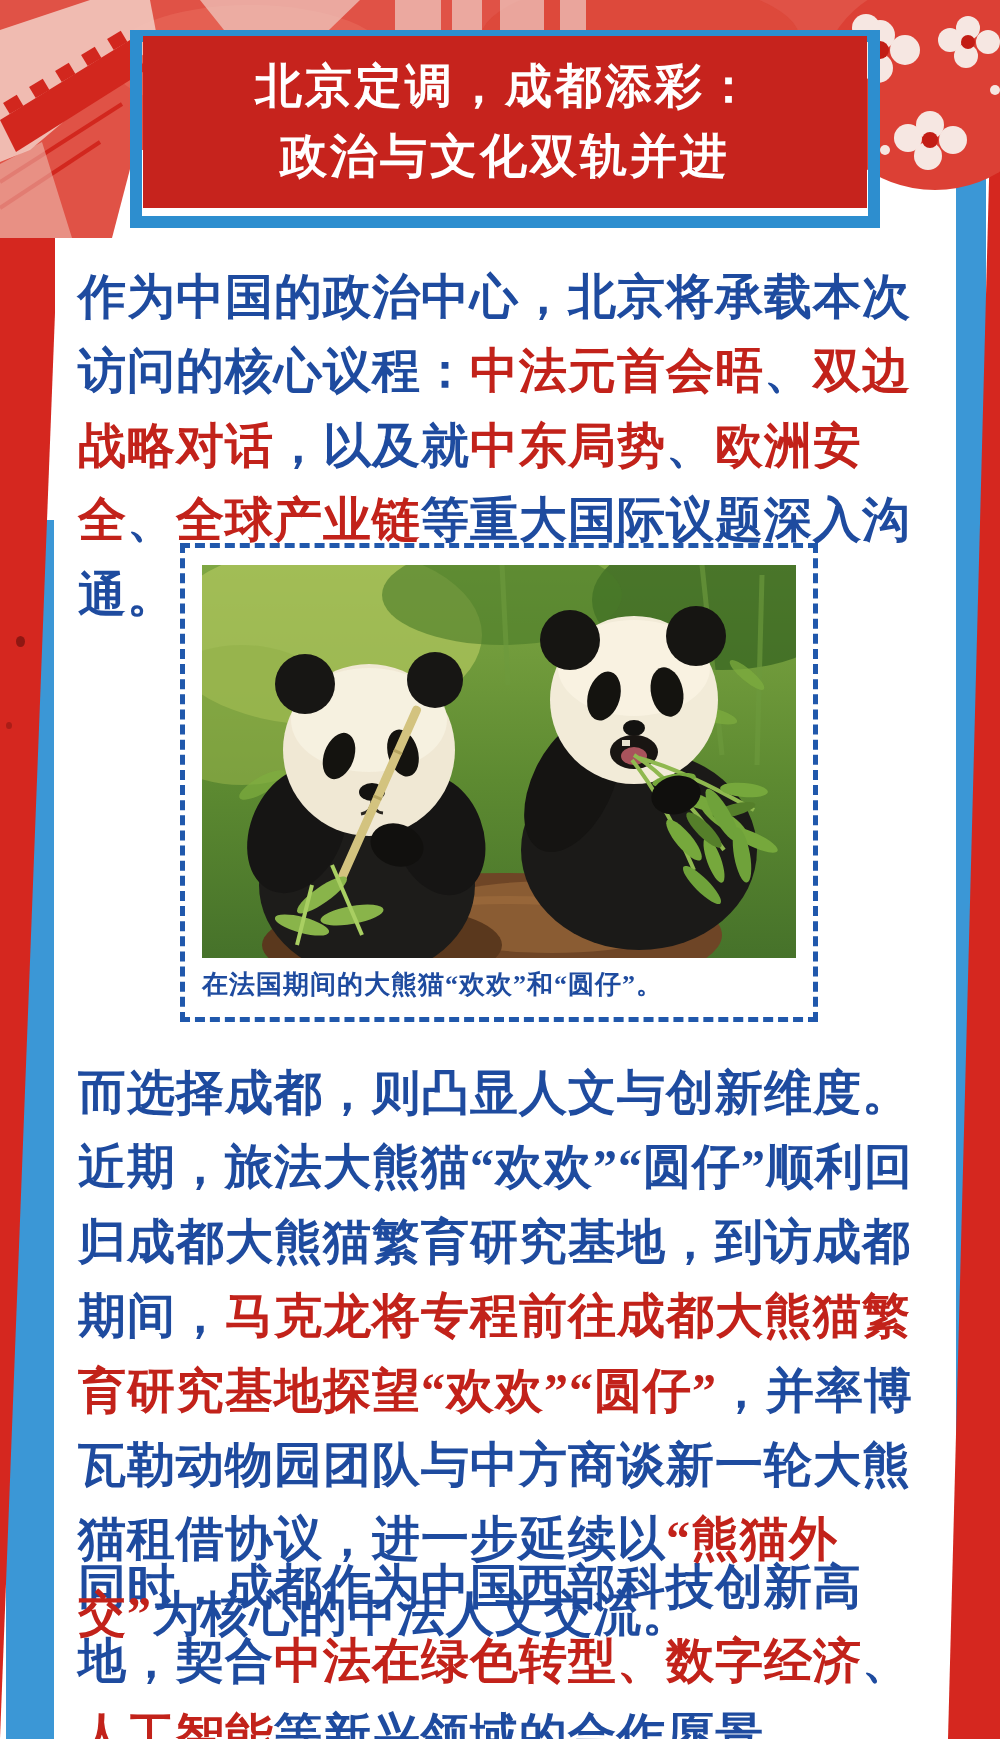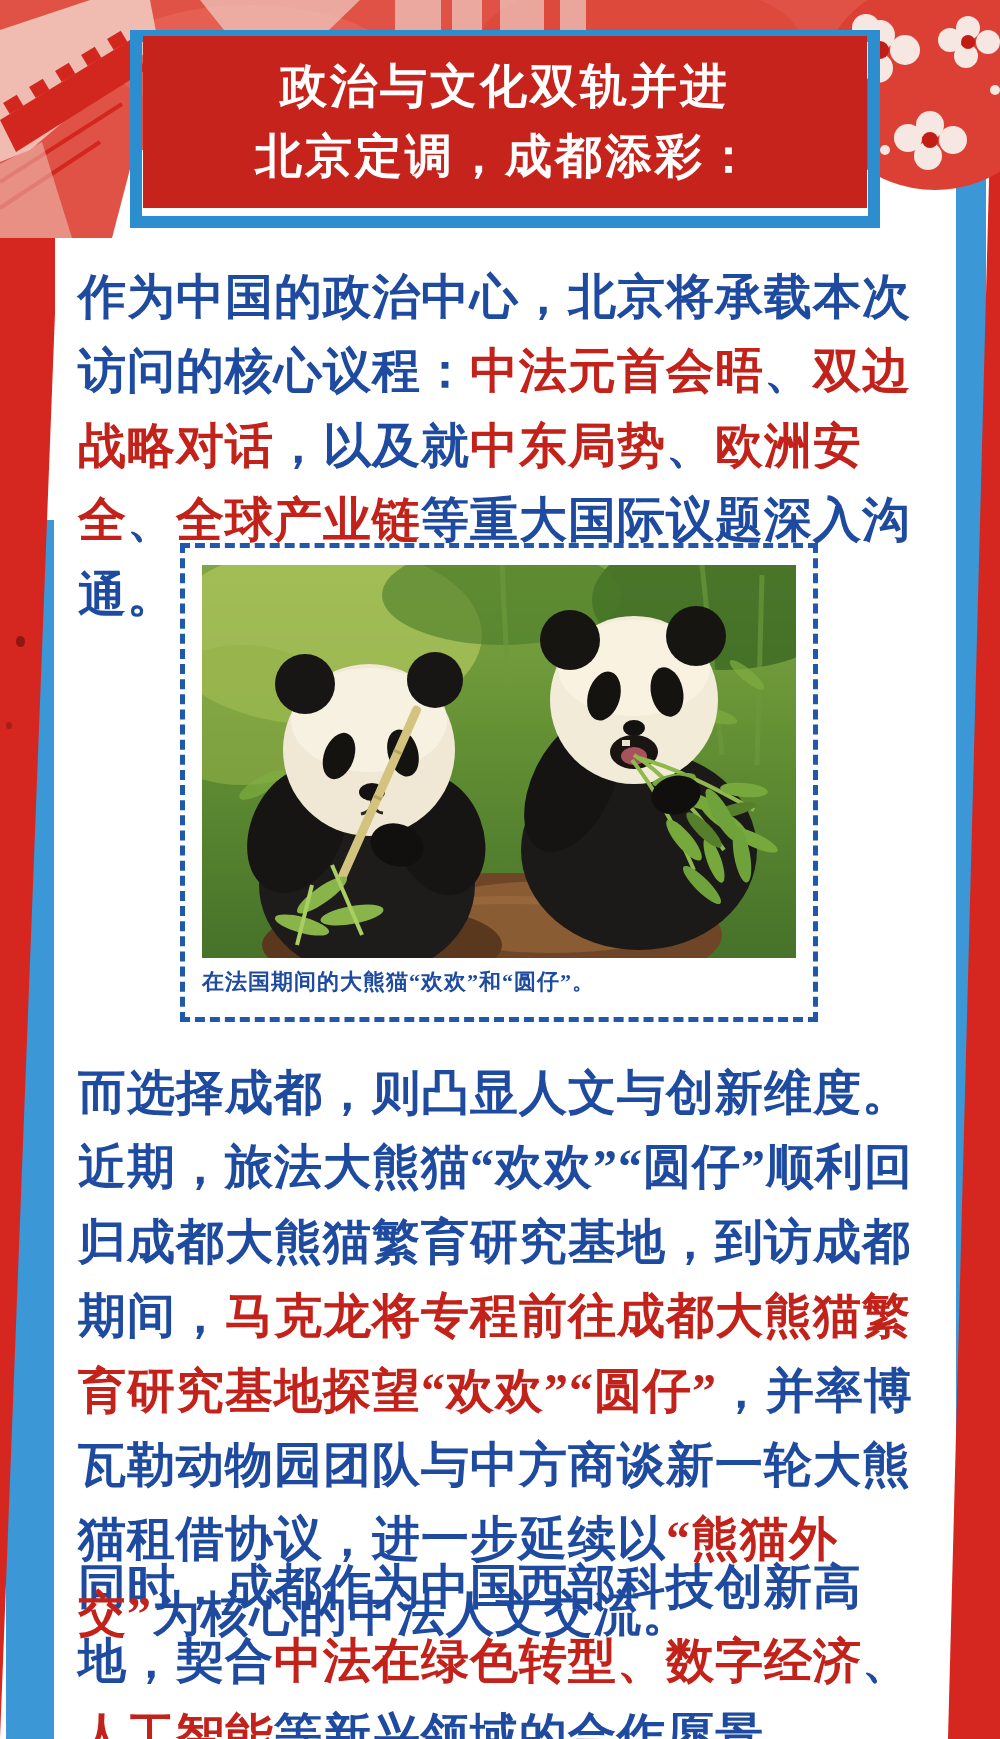--- a/index.html
+++ b/index.html
@@ -33,21 +33,21 @@
     line-height:1.55;letter-spacing:1px;z-index:4;text-align:left;}
   .para-1{top:260px;}
   .para-2{top:1056px;}
   .para-3{top:1550px;}
   .seg-blue{color:var(--text_blue,#1e4b9f);}
   .seg-red{color:var(--text_red,#c2221a);}
   
   .photo-frame{position:absolute;left:180px;top:543px;width:638px;height:479px;box-sizing:border-box;
     border:5px dashed var(--dash_blue,#2058ac);margin:0;padding:17px 17px 0 17px;background:#ffffff;z-index:4;}
   .photo{width:594px;height:393px;display:block;}
-  .caption{margin-top:9px;font-size:22px;font-weight:700;letter-spacing:1px;color:var(--text_blue,#1e4b9f);}
+  .caption{margin-top:9px;font-size:26px;font-weight:700;letter-spacing:1px;color:var(--text_blue,#1e4b9f);}
 </style>
 </head>
 <body>
 
 <div class="page">
 
   <div class="strip strip-left-blue"></div>
   <div class="strip strip-left-red"></div>
   <div class="strip strip-right-blue"></div>
   <div class="strip strip-right-red"></div>
@@ -106,22 +106,22 @@
       <circle cx="880" cy="50" r="9" fill="#c21d15"></circle>
       <circle cx="968" cy="42" r="7" fill="#c21d15"></circle>
       <circle cx="930" cy="140" r="8" fill="#c21d15"></circle>
     </g>
     <circle cx="330" cy="135" r="6" fill="#c5342a" opacity="0.7"></circle>
     <circle cx="720" cy="120" r="5" fill="#c5342a" opacity="0.7"></circle>
   </svg>
 
   <div class="title-frame"></div>
   <h1 class="title-box">
+    <span class="title-line">北京定调，成都添彩：</span>
     <span class="title-line">政治与文化双轨并进</span>
-    <span class="title-line">北京定调，成都添彩：</span>
   </h1>
 
   <p class="para para-1"><span class="seg-blue">作为中国的政治中心，北京将承载本次访问的核心议程：</span><span class="seg-red">中法元首会晤</span><span class="seg-blue">、</span><span class="seg-red">双边战略对话</span><span class="seg-blue">，以及就</span><span class="seg-red">中东局势</span><span class="seg-blue">、</span><span class="seg-red">欧洲安全</span><span class="seg-blue">、</span><span class="seg-red">全球产业链</span><span class="seg-blue">等重大国际议题深入沟通。</span></p>
 
   <figure class="photo-frame">
     <svg class="photo" viewBox="0 0 594 393" aria-hidden="true">
       <defs>
         <linearGradient id="gg" x1="0" y1="0" x2="0" y2="1">
           <stop offset="0" stop-color="#7fa743"></stop>
             <stop offset="0.55" stop-color="#5d8a31"></stop>

